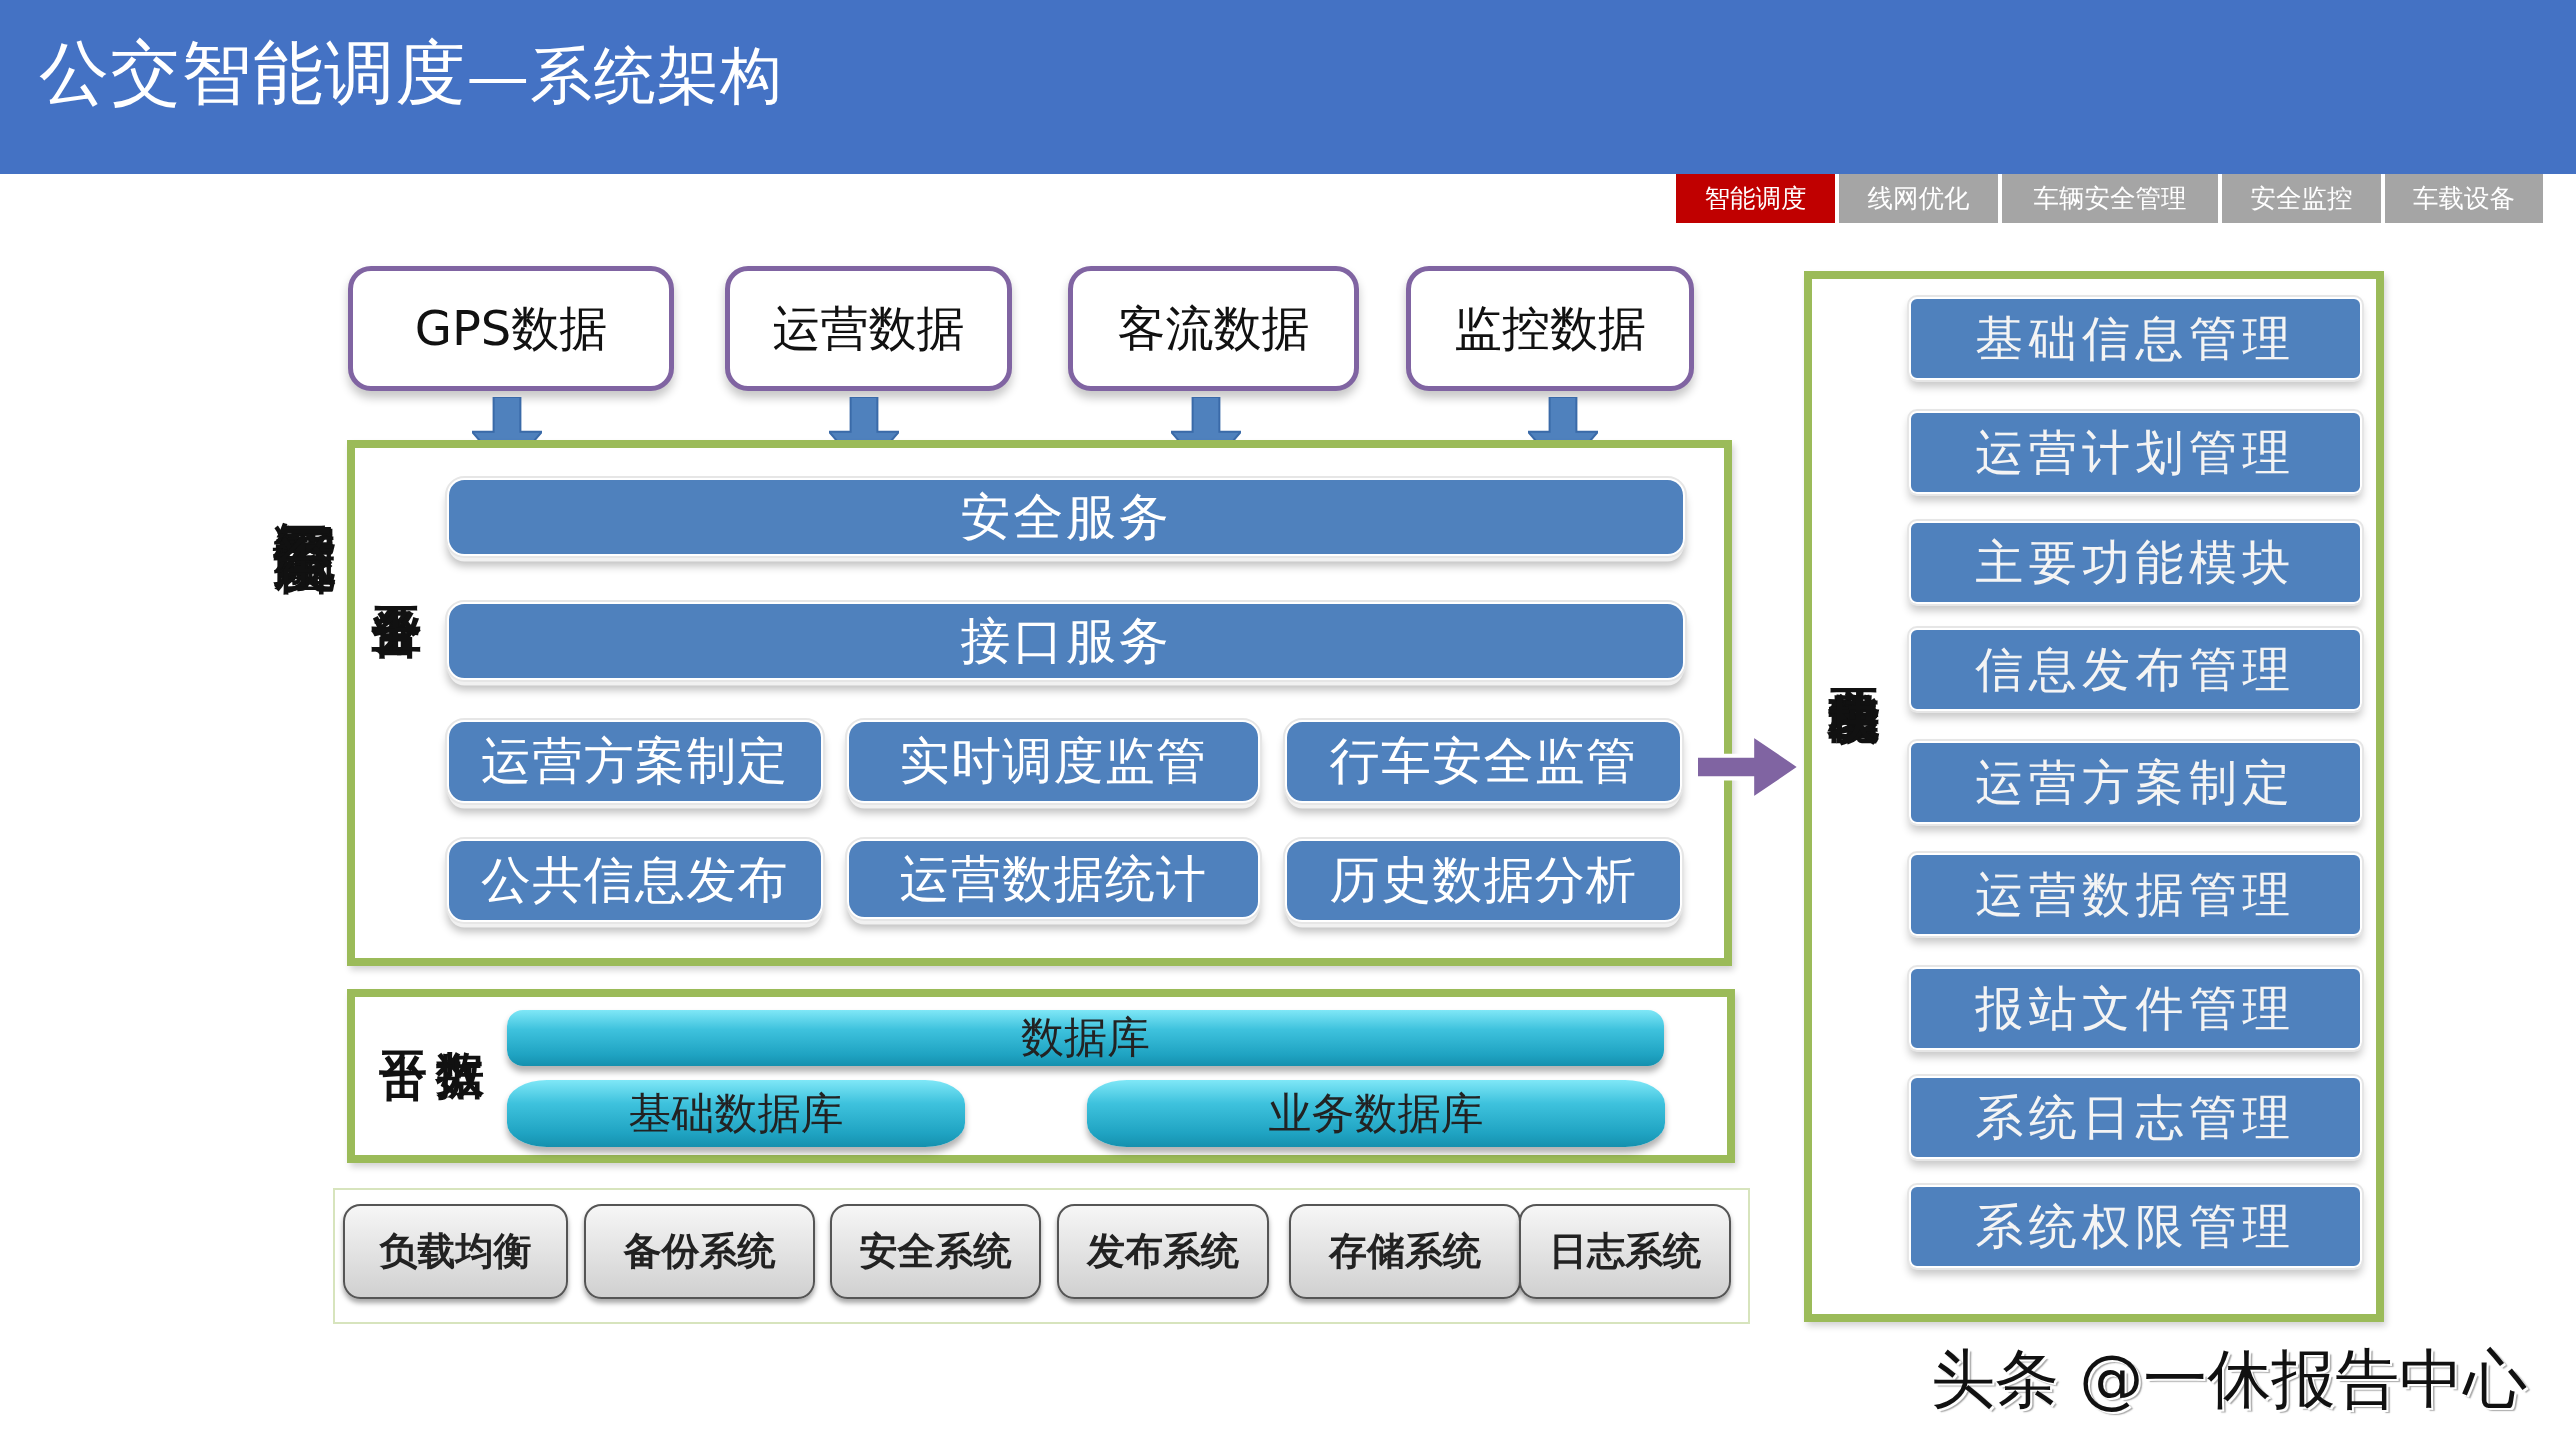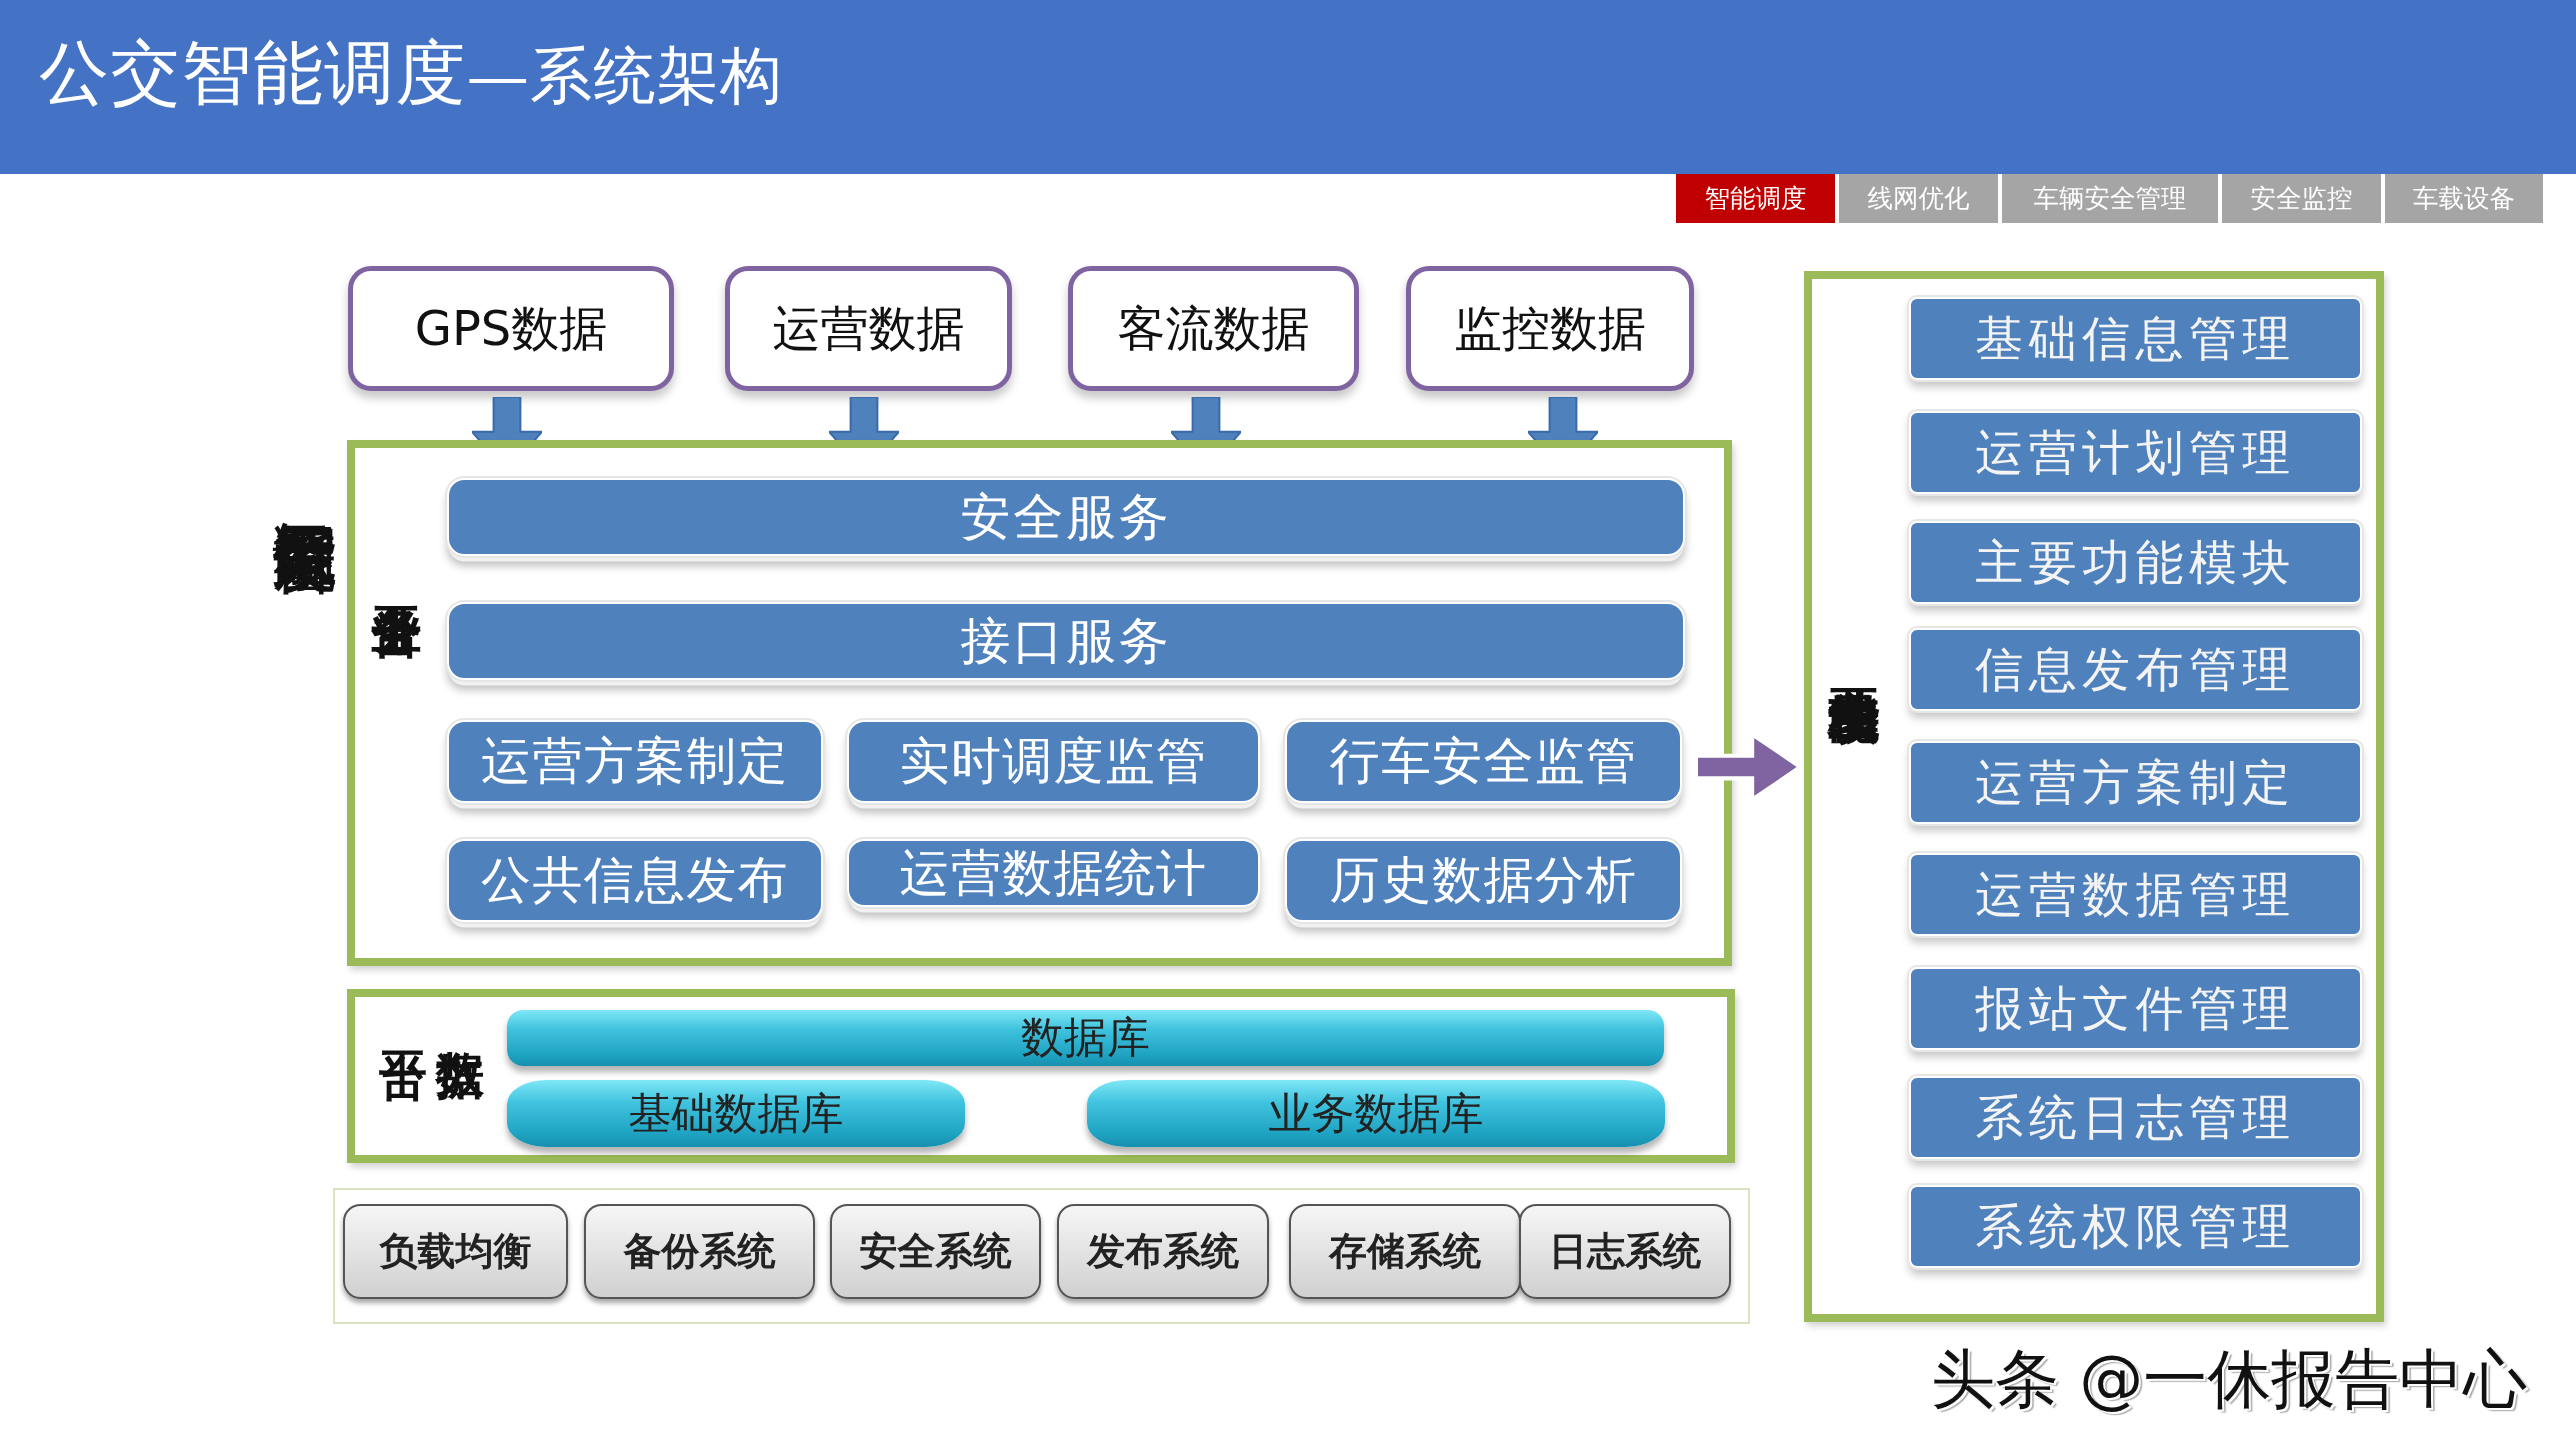--- a/index.html
+++ b/index.html
@@ -84,21 +84,21 @@
 <div class="vlabel" style="left:368px;top:564px;font-size:50px;line-height:58px;font-weight:bold">业务平台</div>
 
 <div class="bar-blue" style="left:447px;top:478px;width:1238px;height:78px">安全服务</div>
 <div class="bar-blue" style="left:447px;top:602px;width:1238px;height:78px">接口服务</div>
 
 <div class="bar-blue" style="left:447px;top:720px;width:376px;height:83px;letter-spacing:1.3px">运营方案制定</div>
 <div class="bar-blue" style="left:847px;top:720px;width:413px;height:83px;letter-spacing:1.3px">实时调度监管</div>
 <div class="bar-blue" style="left:1285px;top:720px;width:397px;height:83px;letter-spacing:1.3px">行车安全监管</div>
 
 <div class="bar-blue" style="left:447px;top:839px;width:376px;height:83px;letter-spacing:1.3px">公共信息发布</div>
-<div class="bar-blue" style="left:847px;top:839px;width:413px;height:68px;letter-spacing:1.3px">运营数据统计</div>
+<div class="bar-blue" style="left:847px;top:839px;width:413px;height:80px;letter-spacing:1.3px">运营数据统计</div>
 <div class="bar-blue" style="left:1285px;top:839px;width:397px;height:83px;letter-spacing:1.3px">历史数据分析</div>
 
 <svg class="right-arrow" viewBox="0 0 160 110">
   <polygon points="0,38 84,38 84,6 156,55 84,104 84,72 0,72" fill="#8064A2" stroke="#ffffff" stroke-width="6"></polygon>
 </svg>
 
 <div class="green-box" style="left:347px;top:989px;width:1388px;height:174px"></div>
 <div class="vlabel" style="left:376px;top:1013px;font-size:48px;line-height:56px;font-weight:bold">平台</div>
 <div class="vlabel" style="left:433px;top:1013px;font-size:48px;line-height:56px;font-weight:bold">数据</div>
 

